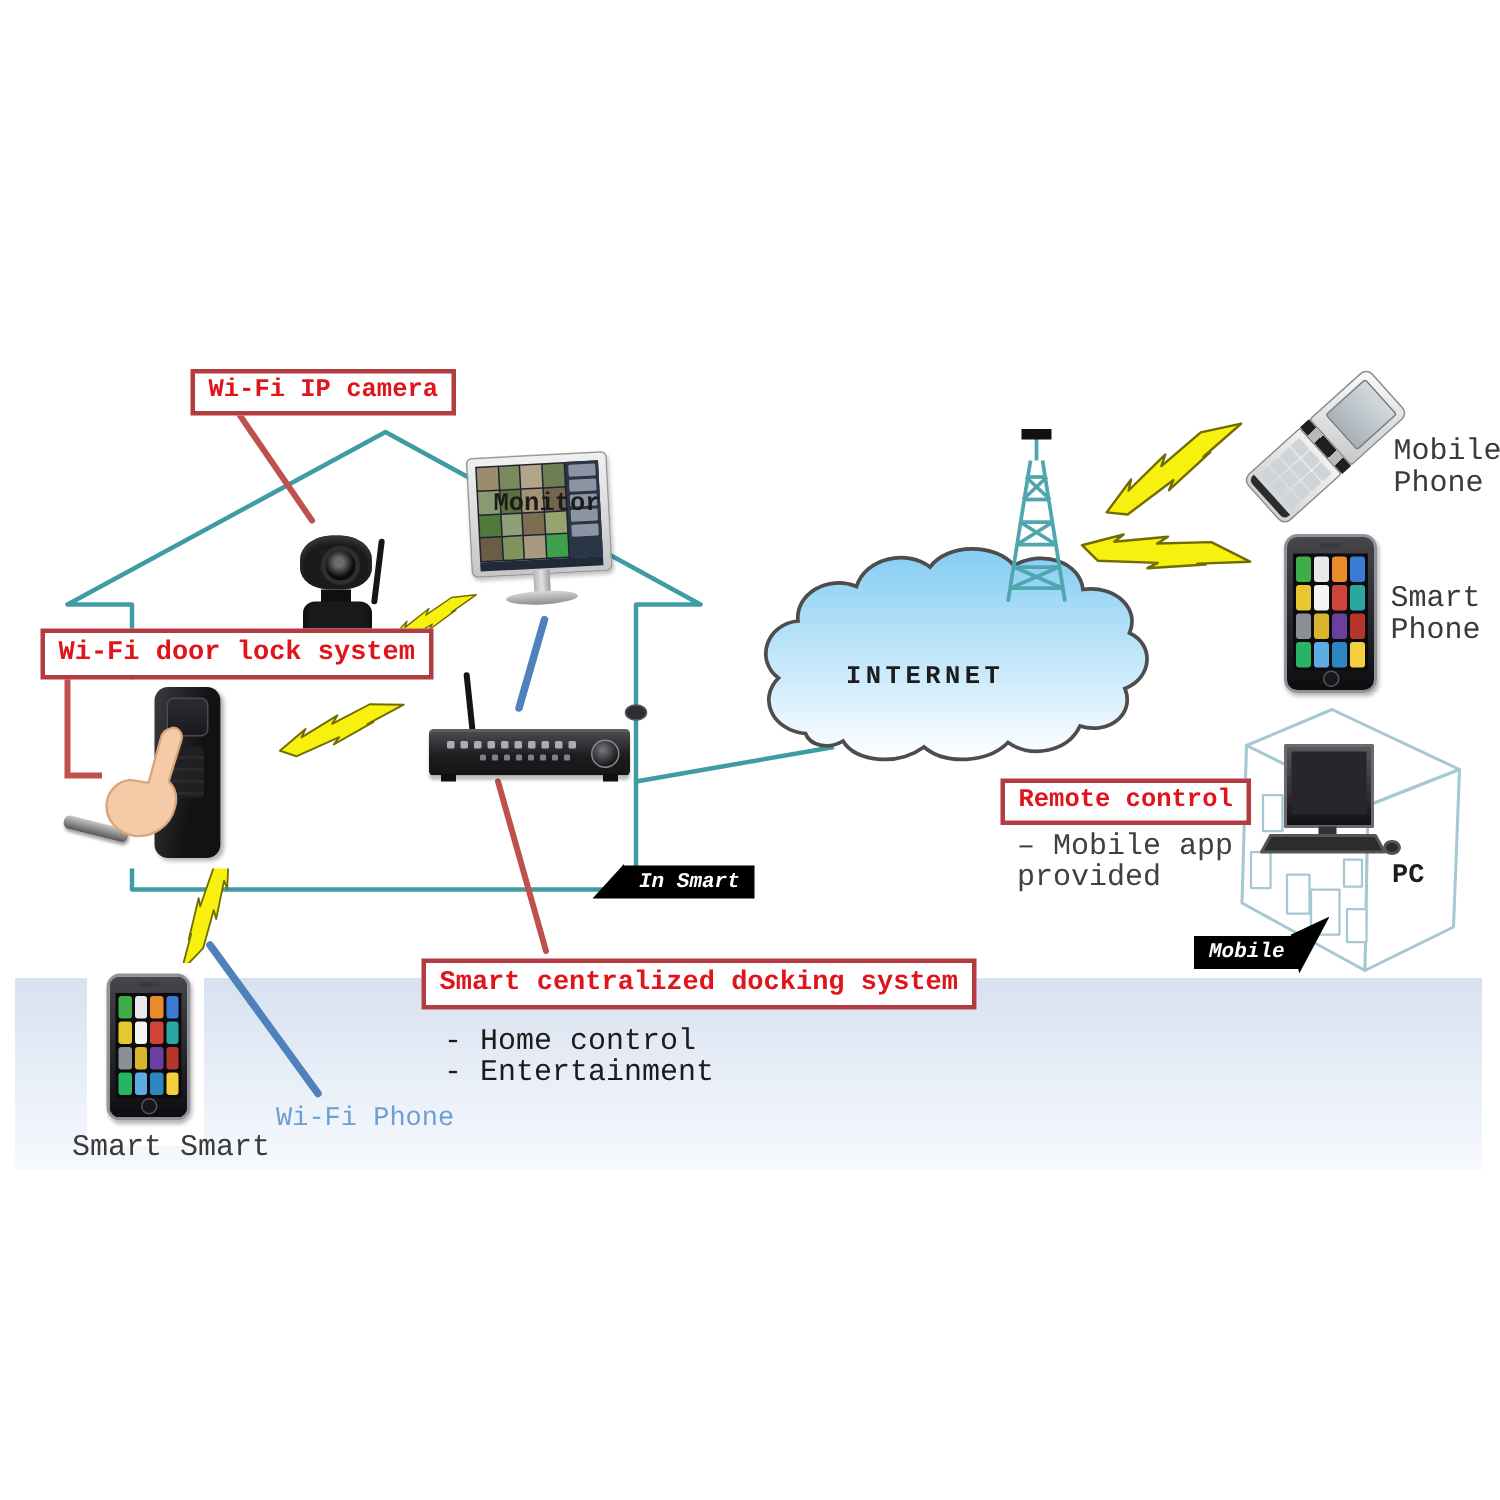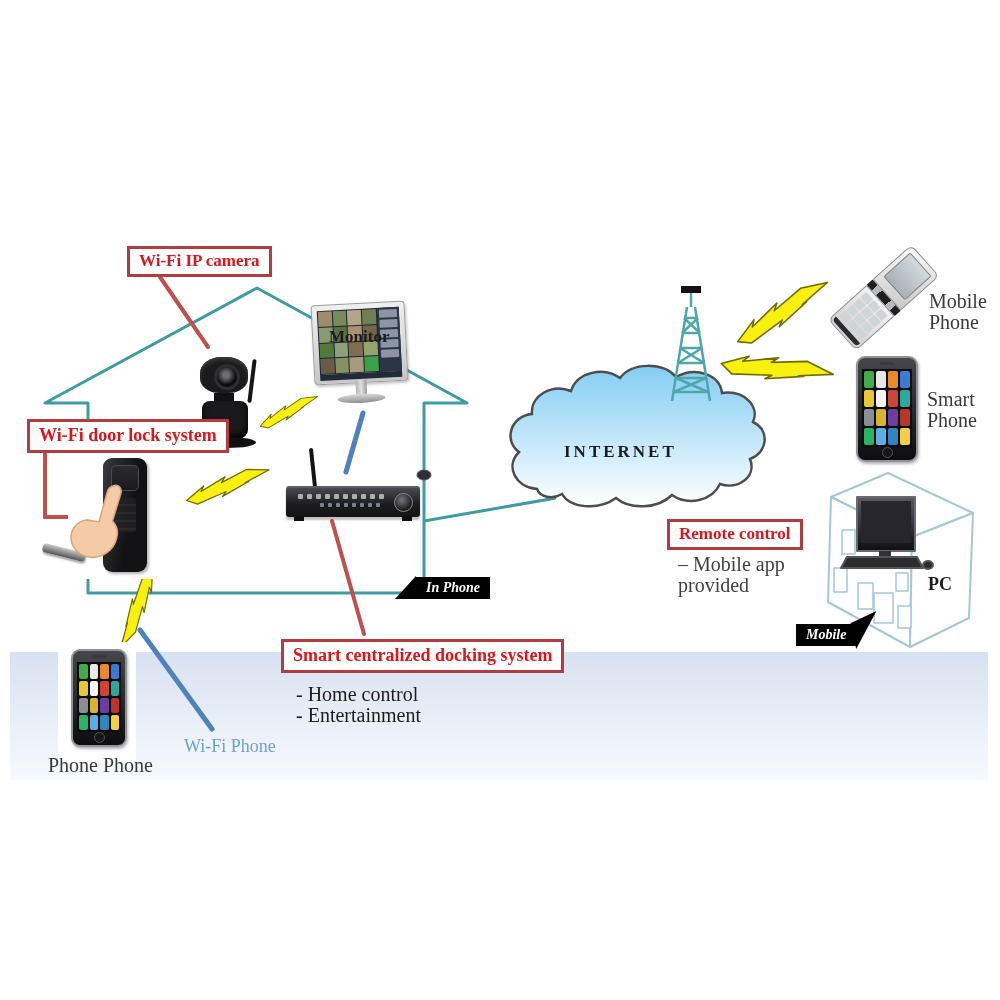--- a/index.html
+++ b/index.html
@@ -1,18 +1,18 @@
 <!DOCTYPE html>
 <html><head>
 <meta charset="utf-8">
 <style>
   html,body{margin:0;padding:0;background:#fff;}
   #canvas{
     position:relative;width:1000px;height:840px;background:#fff;overflow:hidden;
-    font-family:Liberation Serif, serif;color:#222;
+    font-family:Liberation Mono, monospace;color:#222;
   }
   .abs{position:absolute;}
 
   
   .band{left:10px;top:652px;width:978px;height:128px;
     background:linear-gradient(#d8e1f0,#eef3fa 70%,#f6f9fd);}
 
   
   .redbox{
     background:#fff;border:3px solid #b43c40;color:#e0151b;
@@ -406,33 +406,33 @@
   <div class="abs caption" style="left:929px;top:291px;">
     <div>Mobile</div>
     <div>Phone</div>
   </div>
 
   <div class="abs caption" style="left:927px;top:389px;">
     <div>Smart</div>
     <div>Phone</div>
   </div>
 
-  <div class="abs caption" style="left:48px;top:755px;">Phone Phone</div>
+  <div class="abs caption" style="left:48px;top:755px;">Smart Smart</div>
 
   <div class="abs plain bold" style="left:928px;top:526px;font-size:18px;color:#1c1c1c;">PC</div>
 
   <div class="abs wifi-direct" style="left:184px;top:736px;">Wi-Fi Phone</div>
 
   <div class="abs caption" style="left:678px;top:554px;color:#404040;">
     <div>– Mobile app</div>
     <div>provided</div>
   </div>
 
   <div class="abs caption" style="left:296px;top:684px;color:#1c1c1c;">
     <div>- Home control</div>
     <div>- Entertainment</div>
   </div>
 
-  <div class="abs flag flag-inhome" style="left:416px;top:577px;">In Phone</div>
+  <div class="abs flag flag-inhome" style="left:416px;top:577px;">In Smart</div>
 
   <div class="abs flag flag-outside" style="left:796px;top:624px;">Mobile</div>
 
 </div>
 
 </body></html>

